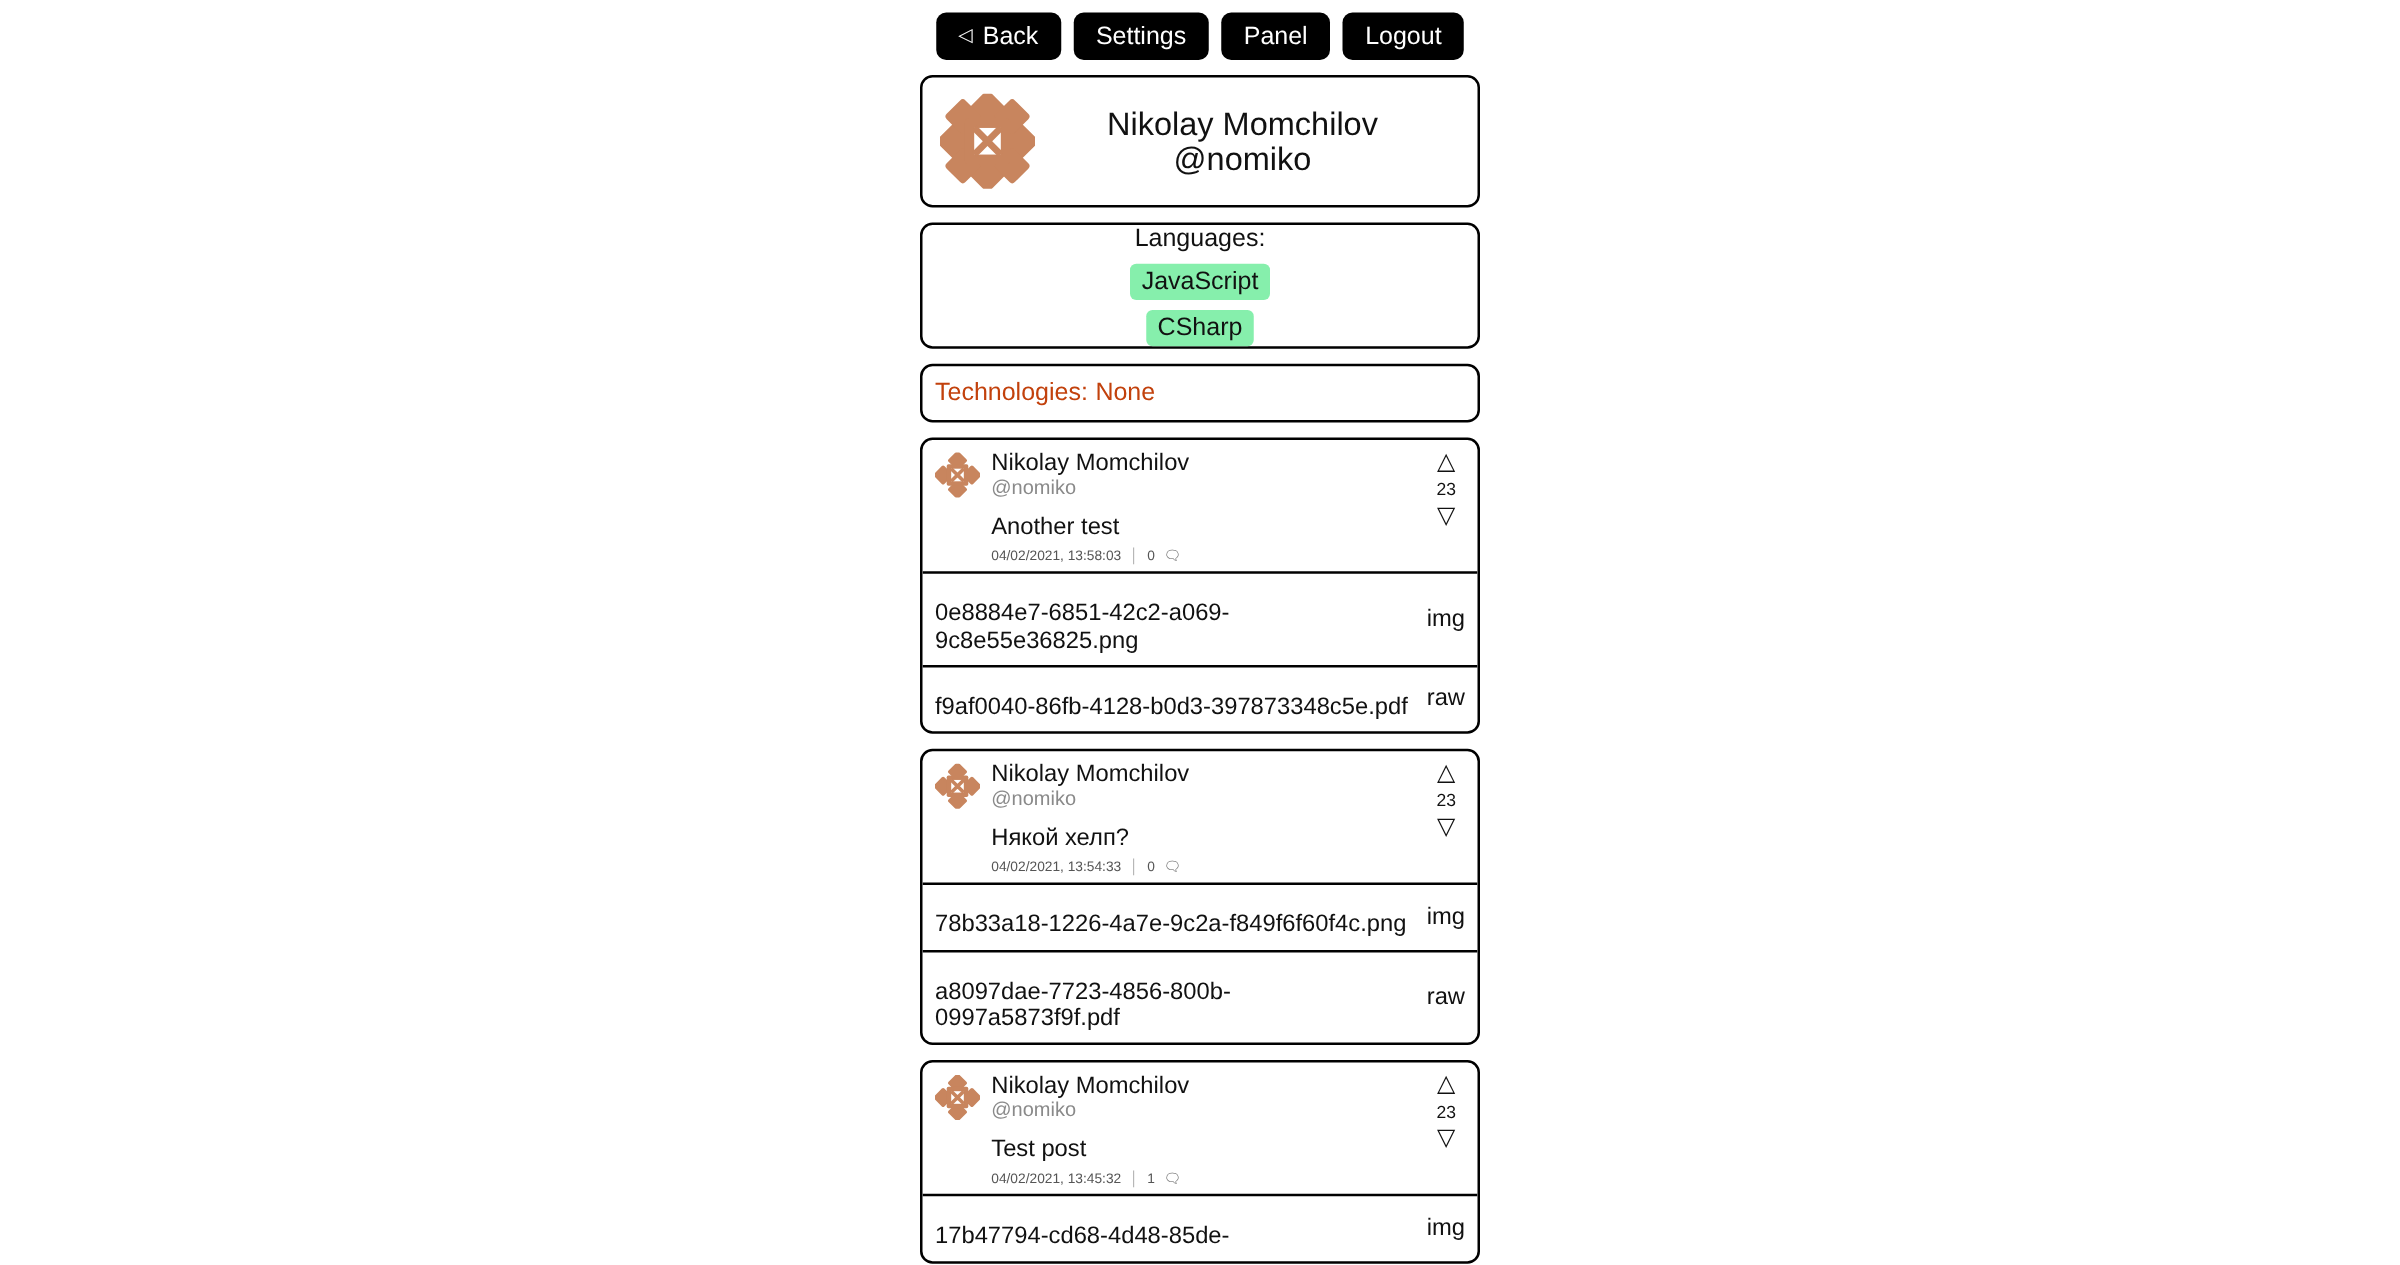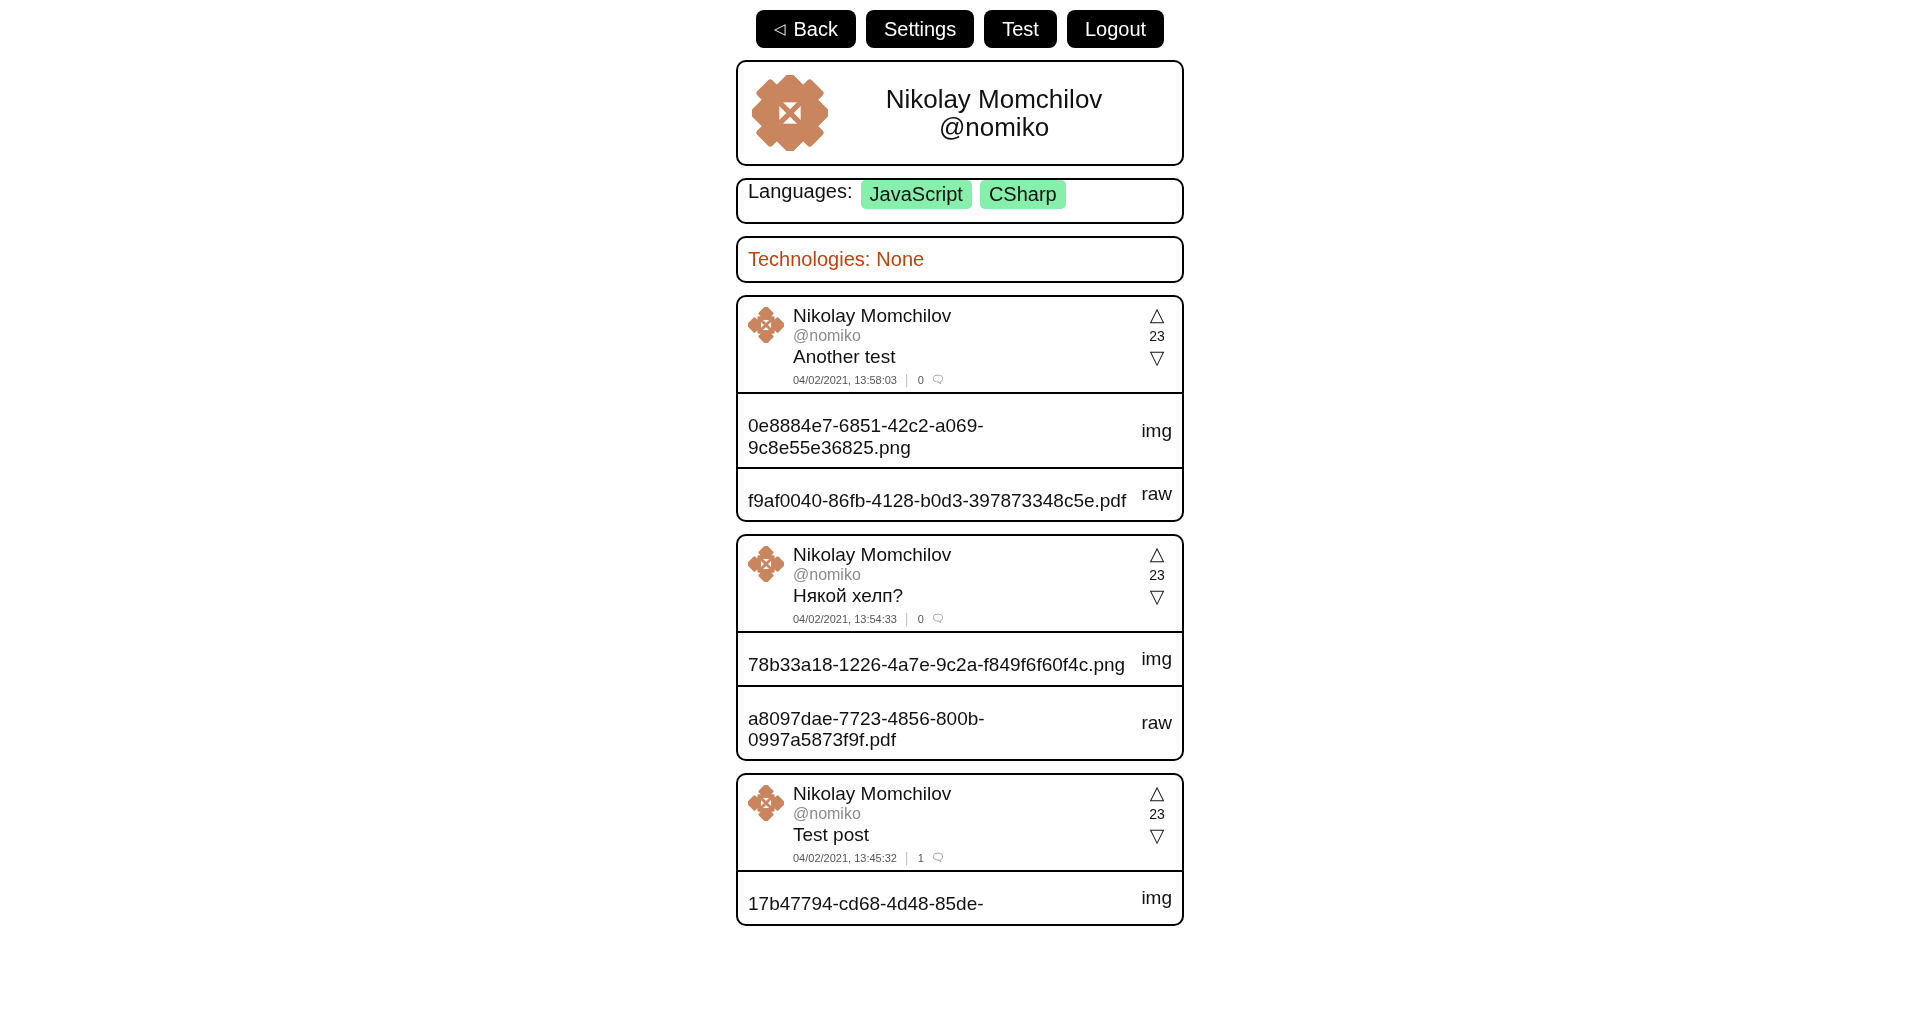--- a/index.html
+++ b/index.html
@@ -77,26 +77,27 @@
     flex: 1;
     text-align: center;
     font-size: 26px;
     color: #111;
     line-height: 1.08;
     padding-right: 22px;
   }
   
   .langs {
     display: flex;
-    align-items: flex-start;
+    align-items: center;
     gap: 8px;
     padding: 0 10px;
     font-size: 20px;
     color: #111;
     min-height: 46px;
+    flex-direction: column;
   }
   .chip {
     background: #86efac;
     border-radius: 5px;
     padding: 3px 9px;
     font-size: 20px;
     color: #111;
   }
   .tech {
     padding: 10px 10px;
@@ -127,20 +128,21 @@
     line-height: 1.12;
   }
   .post-handle {
     font-size: 16px;
     color: #8a8a8a;
     line-height: 1.25;
   }
   .post-body {
     font-size: 19px;
     color: #111;
+    margin-top: 10px;
   }
   .post-meta {
     font-size: 11px;
     color: #555;
     margin-top: 5px;
     display: flex;
     align-items: center;
     gap: 7px;
   }
   .meta-sep { color: #aaa; }
@@ -174,21 +176,21 @@
 
   <div class="topnav">
     <button class="nav-btn">
       <span class="back-tri">◁</span>
       <span>Back</span>
     </button>
     <button class="nav-btn">
       <span>Settings</span>
     </button>
     <button class="nav-btn">
-      <span>Test</span>
+      <span>Panel</span>
     </button>
     <button class="nav-btn">
       <span>Logout</span>
     </button>
   </div>
 
   <div class="column">
 
     <div class="card profile">
       <span class="avatar-lg">

